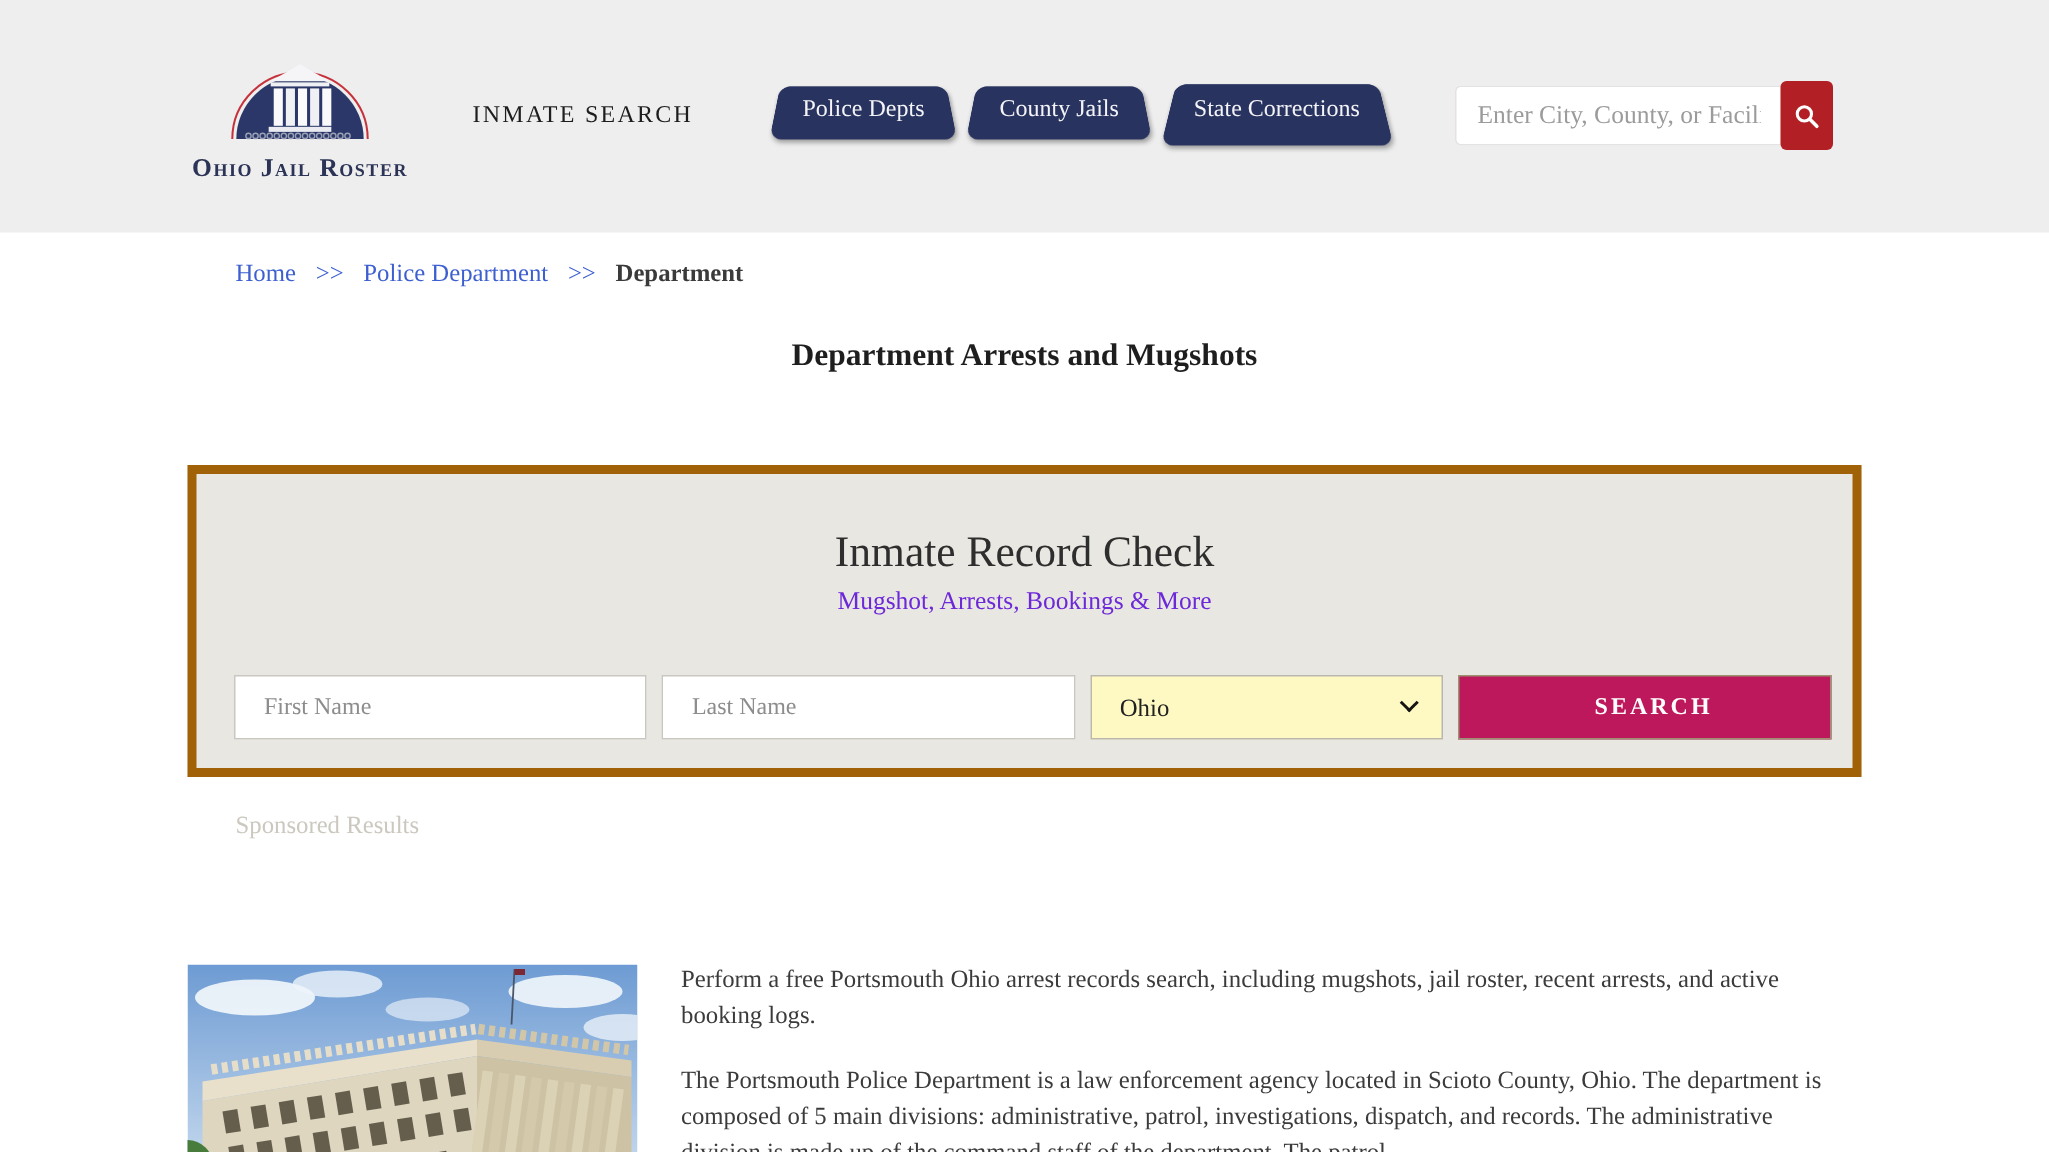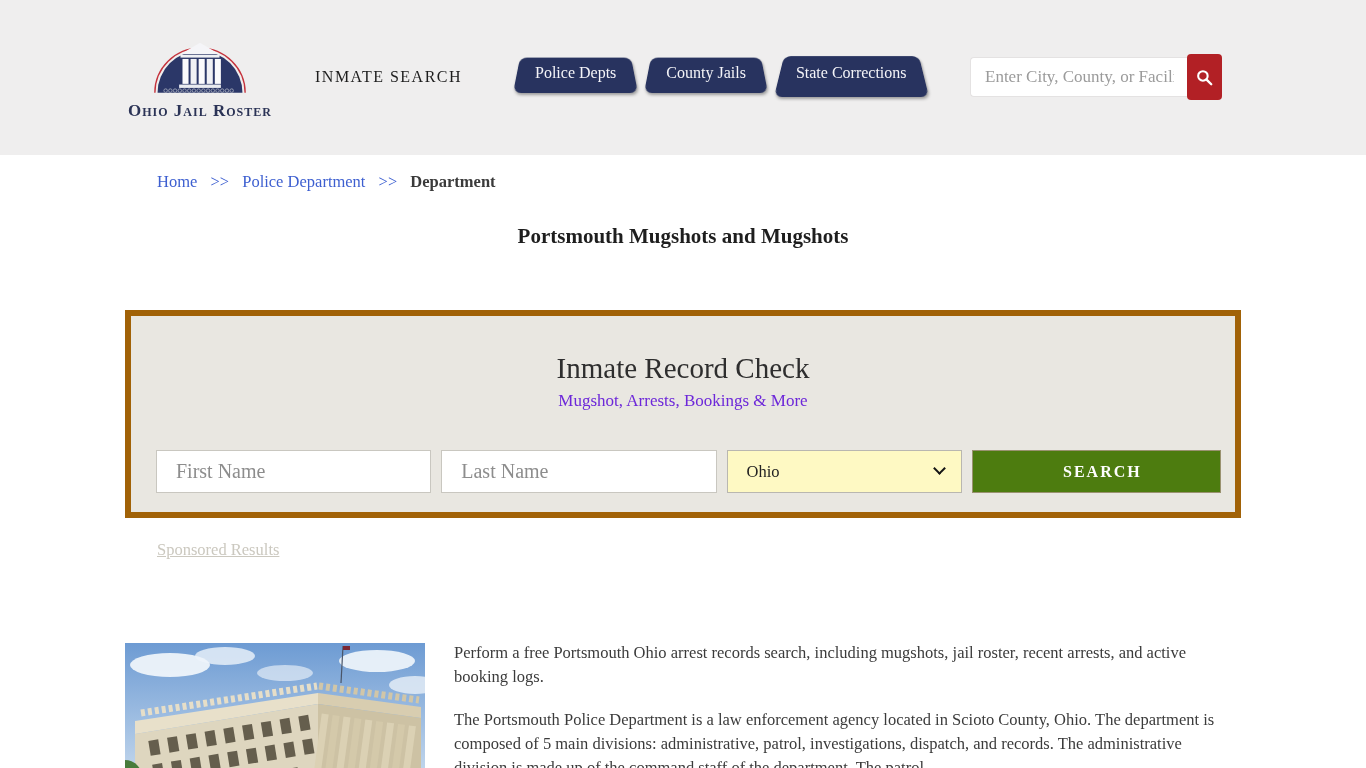--- a/index.html
+++ b/index.html
@@ -43,38 +43,38 @@
   .panel {
     position:absolute; left:125px; top:310px; width:1116px; height:208px;
     background:#e9e7e1; border:6px solid #a16207;
   }
   .panel-title { text-align:center; margin-top:36px; font-size:29px; font-weight:400; color:#2e2e2e; }
   .panel-subtitle { text-align:center; margin-top:6px; font-size:17px; color:#6d28d9; }
   .form-row { position:absolute; left:25px; top:134px; width:1065px; display:flex; gap:10px; }
   .form-row > * { flex:1; height:43px; }
   .text-input {
     border:1px solid #c9c7c0; background:#fff; padding:0 19px;
-    font-family:"Liberation Serif",serif; font-size:20px; color:#444; outline:none; width:100%;
+    font-family:"Liberation Serif",serif; font-size:16px; color:#444; outline:none; width:100%;
   }
   .text-input::placeholder { color:#8d8d8d; }
   .select-wrap { position:relative; }
   .state-select {
     width:100%; height:100%; border:1px solid #b9b7b0; background:#fef9c3; padding:0 19px;
     font-family:"Liberation Serif",serif; font-size:16.5px; color:#222;
     appearance:none; -webkit-appearance:none; outline:none; cursor:pointer;
   }
   .chevron {
     position:absolute; right:18px; top:14px; width:9px; height:9px; pointer-events:none;
     border-right:2.5px solid #141414; border-bottom:2.5px solid #141414; transform:rotate(45deg);
   }
   .submit-btn {
-    border:1px solid #9a9270; background:#4d7c0f; color:#fdfdfd; cursor:pointer;
+    border:1px solid #9a9270; background:#be185d; color:#fdfdfd; cursor:pointer;
     font-family:"Liberation Serif",serif; font-size:16px; font-weight:700; letter-spacing:2px;padding-left:12px;
   }
-  .sponsored { position:absolute; left:26px; top:224px; font-size:16.5px; color:#cbc8bf;text-decoration:underline; }
+  .sponsored { position:absolute; left:26px; top:224px; font-size:16.5px; color:#cbc8bf; }
   
   .content-image { position:absolute; left:125px; top:643px; width:300px; height:170px; display:block; }
   .content-text { position:absolute; left:454px; top:641px; width:768px; }
   .content-text p { font-size:16.5px; line-height:1.45; color:#3b3b3b; margin-bottom:19px; }
 </style>
 </head>
 <body>
 
 <div class="page">
 
@@ -139,21 +139,21 @@
   </header>
 
   <nav class="breadcrumb">
     <a>Home</a>
     <span class="sep">&gt;&gt;</span>
     <a>Police Department</a>
     <span class="sep">&gt;&gt;</span>
     <span class="current">Department</span>
   </nav>
 
-  <h1 class="page-title">Portsmouth Mugshots and Mugshots</h1>
+  <h1 class="page-title">Department Arrests and Mugshots</h1>
 
   <section class="panel">
     <h2 class="panel-title">Inmate Record Check</h2>
     <div class="panel-subtitle">Mugshot, Arrests, Bookings &amp; More</div>
 
     <div class="form-row">
       <input class="text-input" type="text" placeholder="First Name" style="">
       <input class="text-input" type="text" placeholder="Last Name" style="">
       <div class="select-wrap">
         <select class="state-select">

